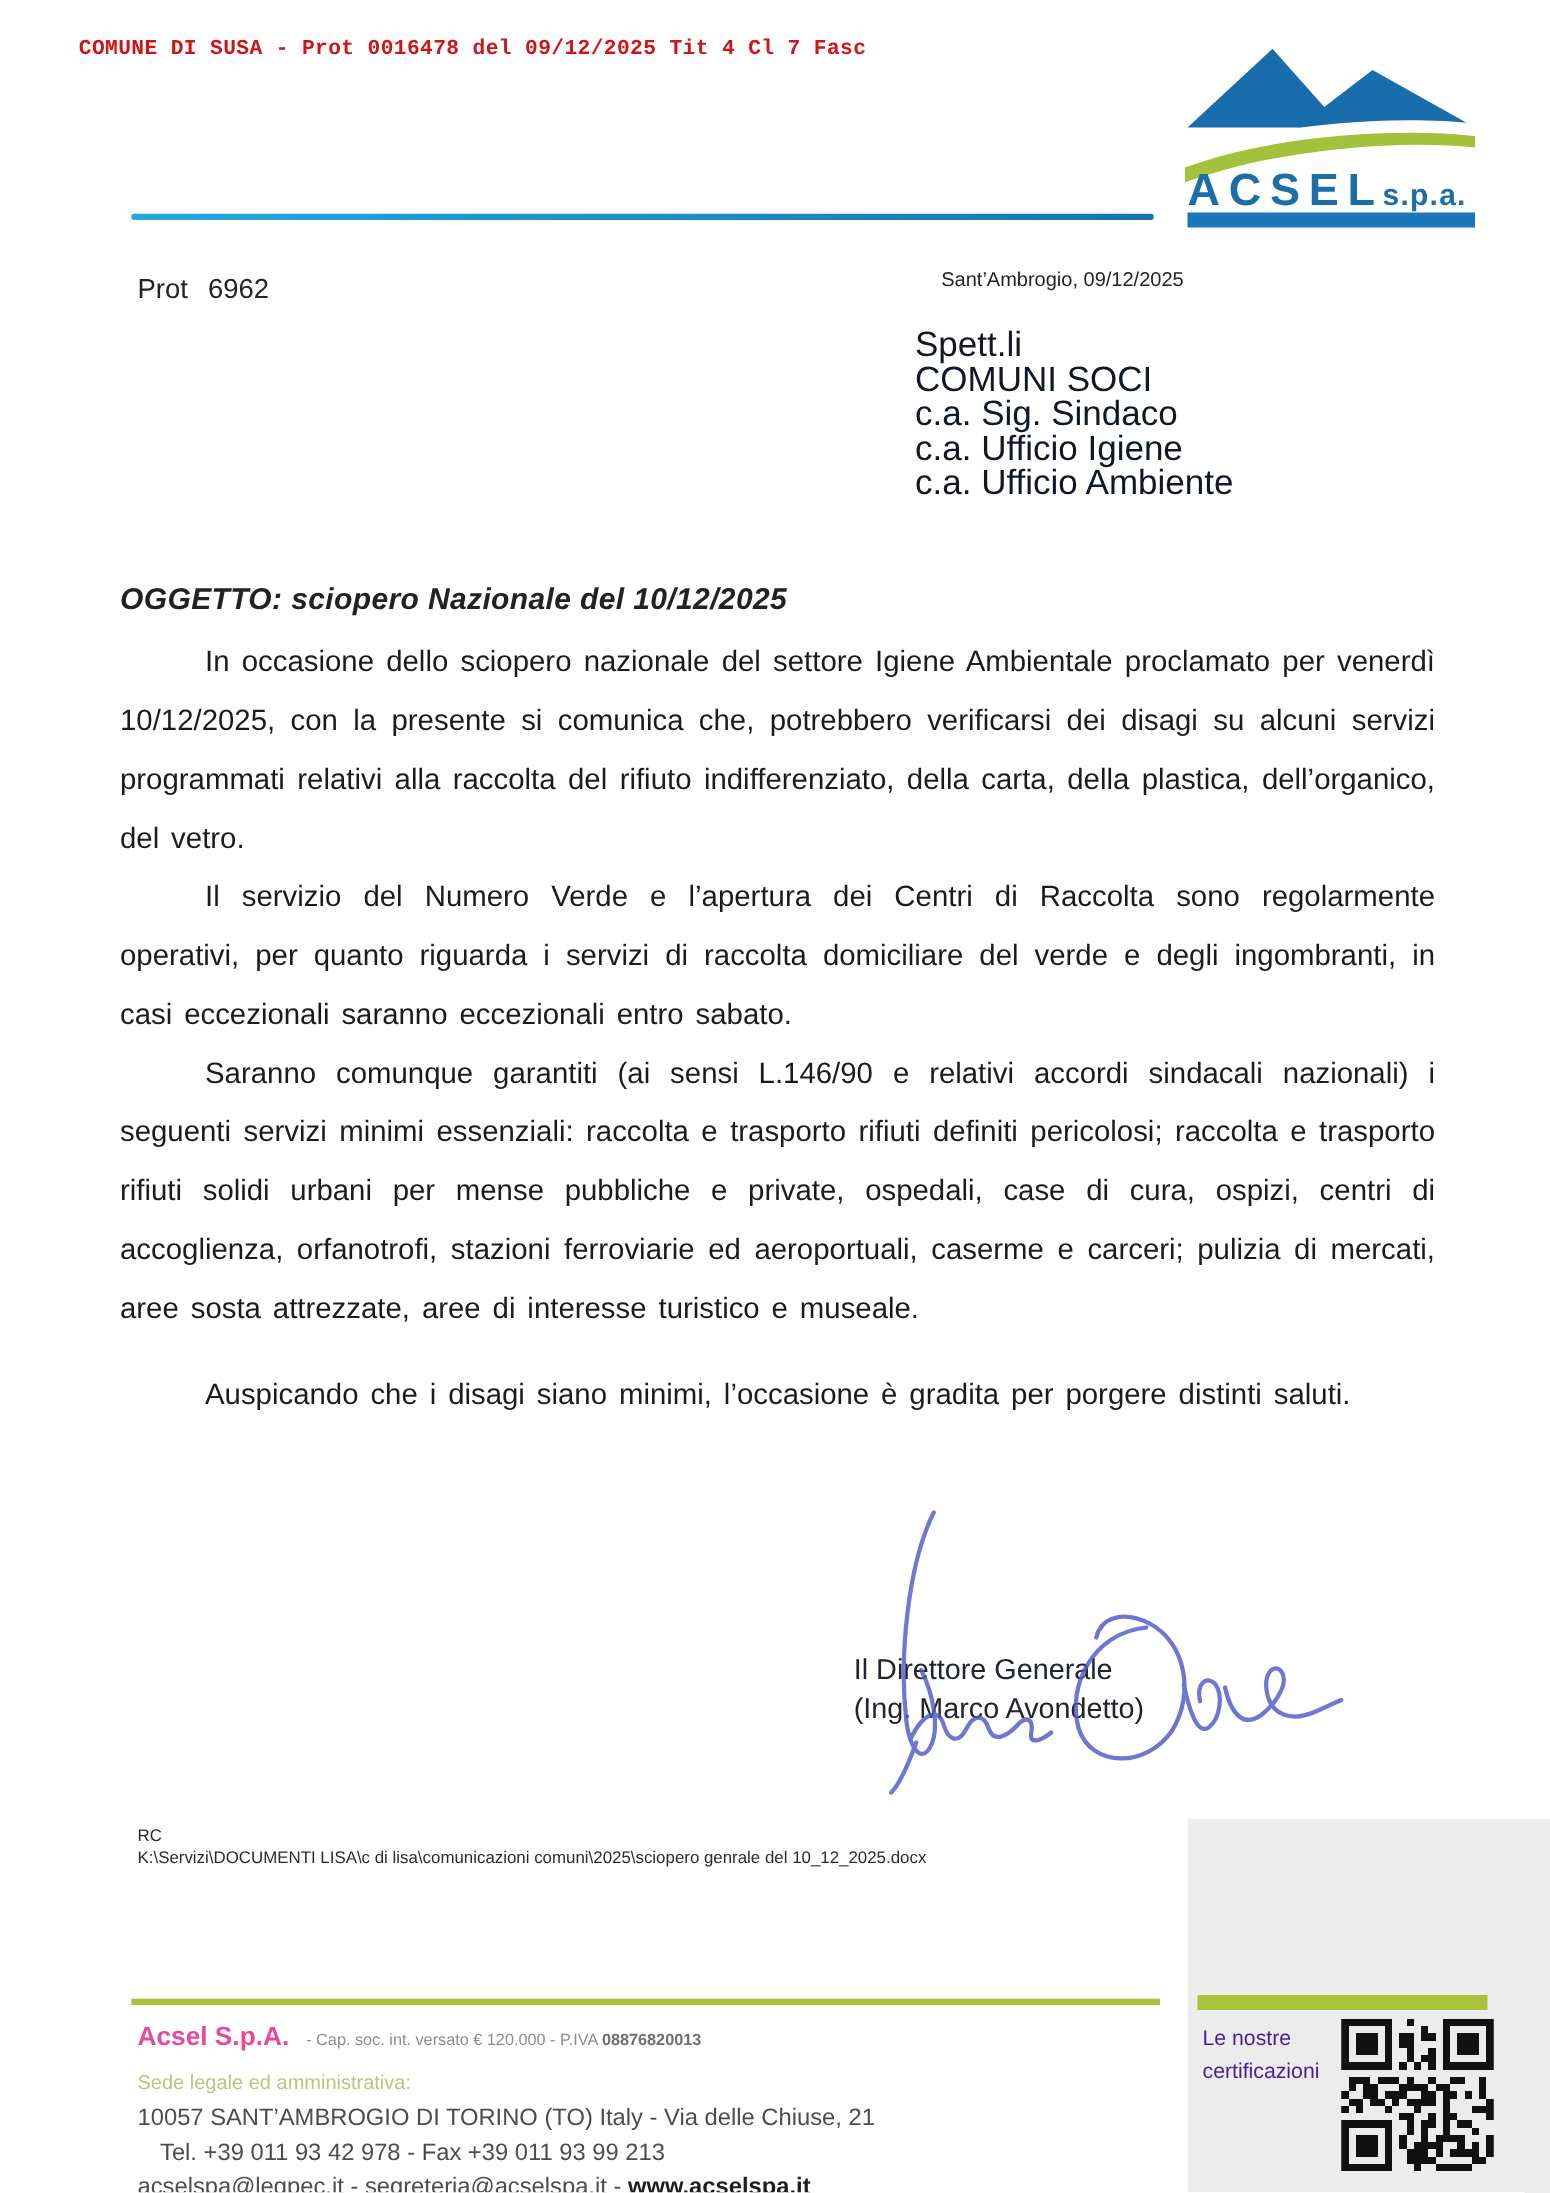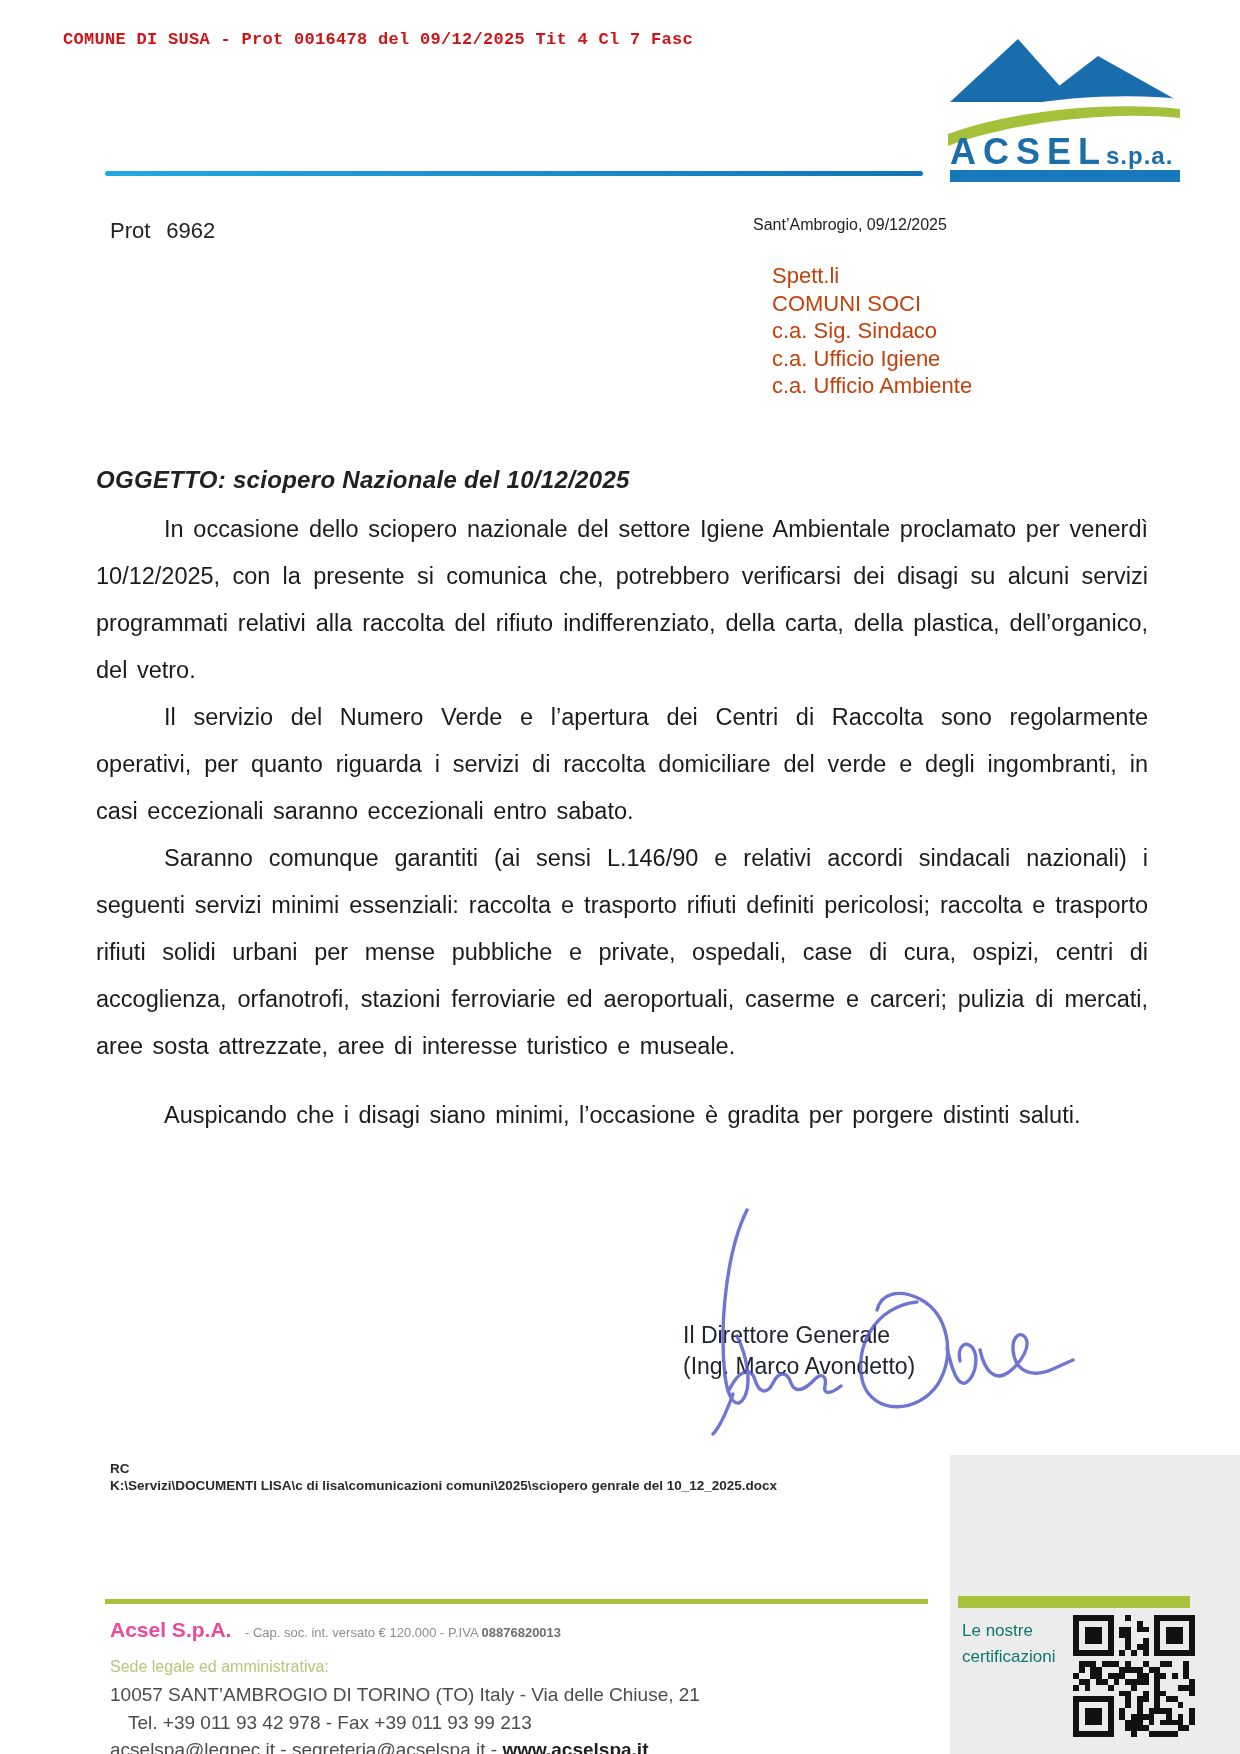--- a/index.html
+++ b/index.html
@@ -10,51 +10,51 @@
          font-weight:bold;font-size:17px;color:#cf1418;letter-spacing:.3px;white-space:nowrap;}
 
   .logo{position:absolute;left:948px;top:36px;width:236px;height:148px;}
   .rule-left{position:absolute;left:105px;top:171px;width:818px;height:5px;
              background:linear-gradient(90deg,#23a9e0,#1474b4);border-radius:3px;}
 
   .prot{position:absolute;left:110px;top:218px;font-size:22px;color:#232323;}
   .prot span{margin-right:16px;}
   .date{position:absolute;left:753px;top:216px;font-size:16px;color:#232323;}
 
-  .recipients{position:absolute;left:772px;top:262px;font-size:22px;line-height:27.5px;color:#c2410c;}
+  .recipients{position:absolute;left:732px;top:262px;font-size:28px;line-height:27.5px;color:#0f172a;}
 
   .subject{position:absolute;left:96px;top:466px;font-size:24px;font-weight:bold;
            font-style:italic;color:#222;letter-spacing:.3px;}
 
   .body-text{position:absolute;left:96px;top:506px;width:1052px;font-size:23.5px;
              line-height:47px;text-align:justify;color:#1b1b1b;word-spacing:3px;}
   .body-text p{margin:0;text-indent:68px;}
   .body-text p.closing{margin-top:30px;line-height:31px;}
 
   .sig-text{position:absolute;left:683px;top:1320px;font-size:23px;line-height:31px;
             color:#20242c;z-index:1;text-align:left;}
   .sig-ink{position:absolute;left:655px;top:1198px;z-index:2;pointer-events:none;}
 
-  .ref{position:absolute;left:110px;top:1460px;font-size:13.5px;line-height:17px;color:#2a2a2a;font-weight:bold;}
+  .ref{position:absolute;left:110px;top:1460px;font-size:13.5px;line-height:17px;color:#2a2a2a;}
 
   .rule-green{position:absolute;left:105px;top:1599px;width:823px;height:5px;background:#a9c23b;}
 
   .foot-company{position:absolute;left:110px;top:1618px;font-size:20px;white-space:nowrap;}
   .foot-company .name{color:#ec4899;font-weight:bold;font-size:21px;}
   .foot-company .details{color:#8d8d8d;font-size:13px;margin-left:8px;}
   .foot-company .piva{color:#6f6f6f;font-weight:bold;}
   .foot-sede{position:absolute;left:110px;top:1658px;font-size:16px;color:#b9c57c;}
   .foot-addr{position:absolute;left:110px;top:1684px;font-size:19px;color:#4c4c4c;text-align:right;}
   .foot-tel{position:absolute;left:128px;top:1712px;font-size:19px;color:#4c4c4c;}
   .foot-mail{position:absolute;left:110px;top:1739px;font-size:19px;color:#4c4c4c;white-space:nowrap;}
   .foot-mail .site{font-weight:bold;color:#1e1e1e;}
 
   .cert-box{position:absolute;left:950px;top:1455px;width:290px;height:299px;background:#ececec;}
   .cert-bar{position:absolute;left:8px;top:141px;width:232px;height:12px;background:#a9c23b;}
-  .cert-label{position:absolute;left:12px;top:163px;font-size:17px;line-height:26px;color:#0f766e;}
+  .cert-label{position:absolute;left:12px;top:163px;font-size:17px;line-height:26px;color:#4c1d95;}
   .qr{position:absolute;left:123px;top:160px;width:122px;height:122px;background:#ececec;}
 </style>
 </head>
 <body>
 
 <div class="page">
 
   <div class="stamp">COMUNE DI SUSA - Prot 0016478 del 09/12/2025 Tit 4 Cl 7 Fasc</div>
 
   <div class="logo">

